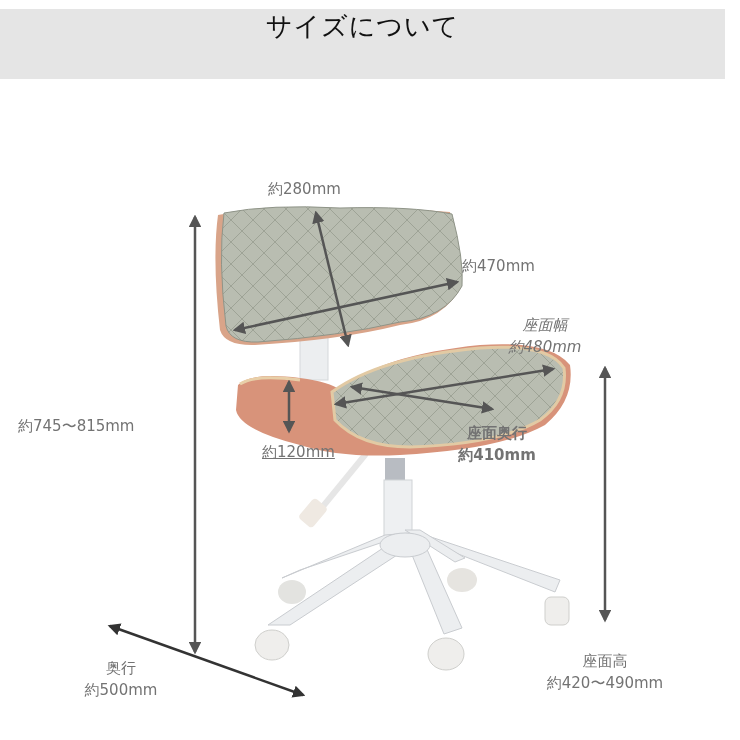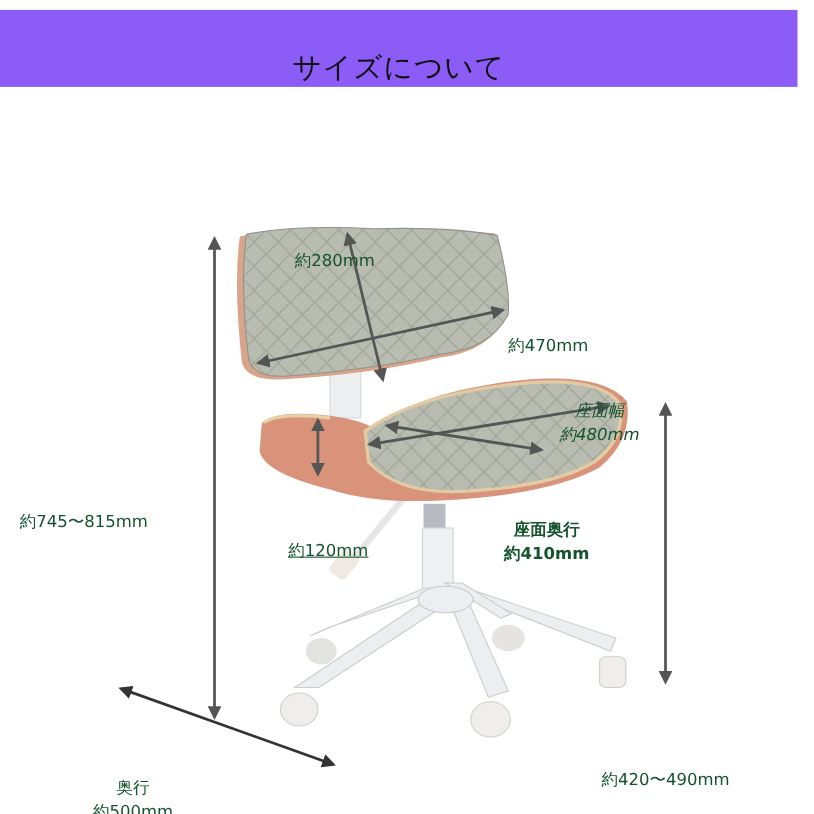--- a/index.html
+++ b/index.html
@@ -1,21 +1,21 @@
 <!DOCTYPE html>
 <html><head>
 <meta charset="utf-8">
 <style>
   html, body { margin:0; padding:0; }
   body { width:740px; height:740px; background:#ffffff; position:relative; overflow:hidden;
          font-family:"DejaVu Sans", "Liberation Sans", sans-serif; color:#1a1a1a; }
-  .title-bar { position:absolute; left:0; top:9px; width:725px; height:70px; background:#8b5cf6;
-               display:flex; align-items:flex-end; justify-content:center; }
+  .title-bar { position:absolute; left:0; top:9px; width:725px; height:70px; background:#e5e5e5;
+               display:flex; align-items:flex-start; justify-content:center; }
   .title-bar span { font-size:26px; letter-spacing:1px; color:#111; }
-  .label { position:absolute; font-size:15px; line-height:22px; color:#14532d; text-align:center; white-space:nowrap;margin-top:48px; }
+  .label { position:absolute; font-size:15px; line-height:22px; color:#737373; text-align:center; white-space:nowrap; }
   svg.scene { position:absolute; left:0; top:0; }
 </style>
 </head>
 <body>
 
 <div class="title-bar">
   <span>サイズについて</span>
 </div>
 
 <svg class="scene" width="740" height="740" viewBox="0 0 740 740">
@@ -104,14 +104,15 @@
 <div class="label" style="left:262px; top:441px;text-decoration:underline;">約120mm</div>
 
 <div class="label" style="left:18px; top:415px;">約745〜815mm</div>
 
 <div class="label" style="left:76px; top:657px; width:90px;">
   <div>奥行</div>
   <div>約500mm</div>
 </div>
 
 <div class="label" style="left:535px; top:650px; width:140px;">
+  <div>座面高</div>
   <div>約420〜490mm</div>
 </div>
 
 </body></html>

